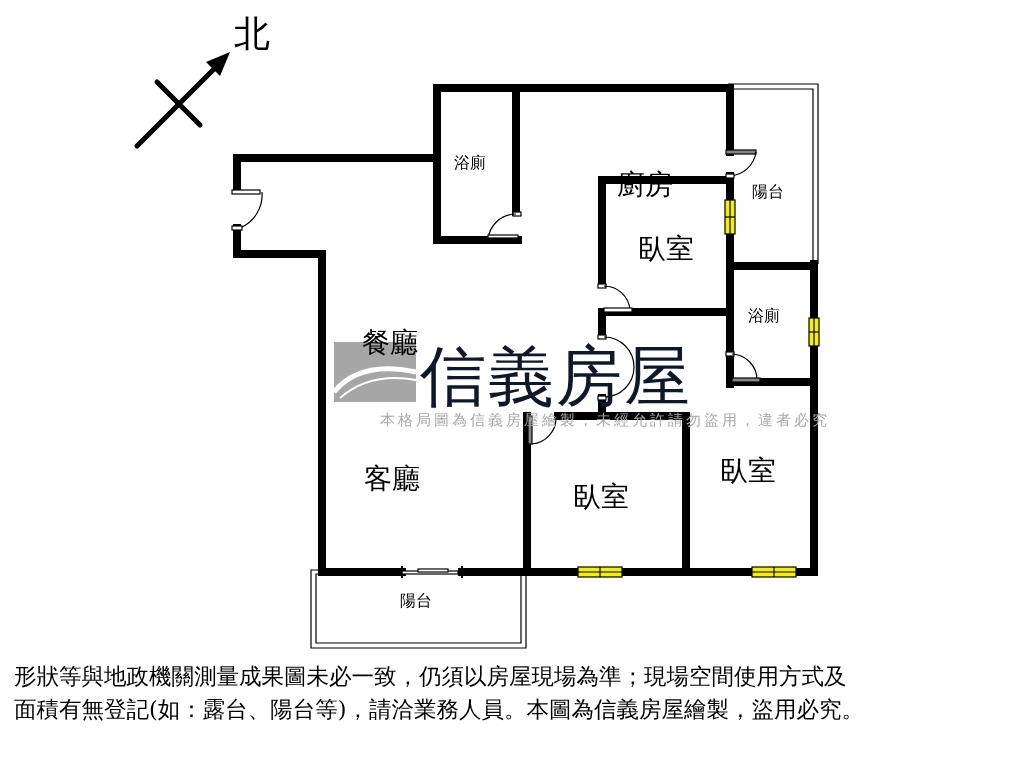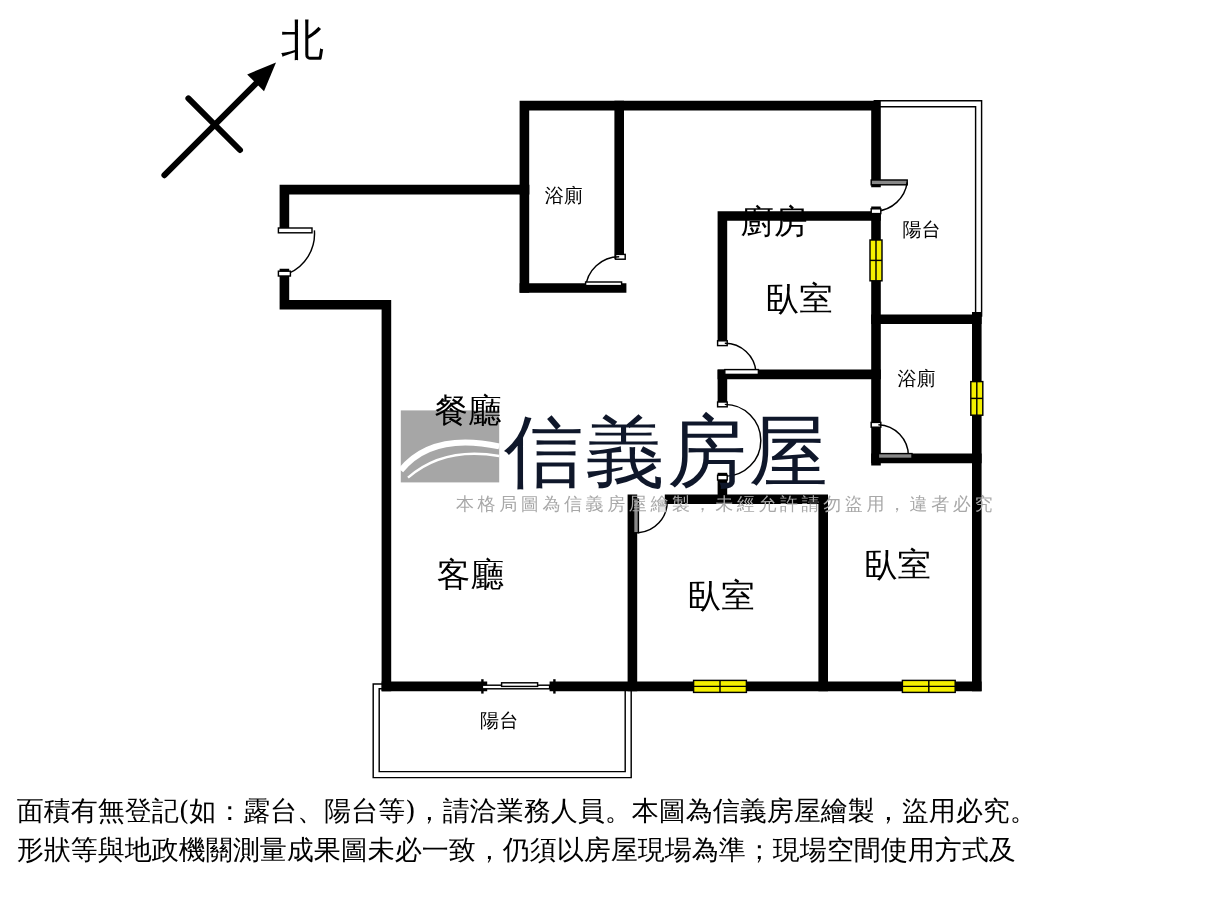--- a/index.html
+++ b/index.html
@@ -153,15 +153,15 @@
 <div class="room-label lbl-md" style="left:752px; top:182px;">陽台</div>
 <div class="room-label lbl-lg" style="left:638px; top:230px;">臥室</div>
 <div class="room-label lbl-md" style="left:748px; top:306px;">浴廁</div>
 <div class="room-label lbl-lg" style="left:362px; top:324px;text-align:right;">餐廳</div>
 <div class="room-label lbl-lg" style="left:364px; top:460px;">客廳</div>
 <div class="room-label lbl-lg" style="left:573px; top:478px;">臥室</div>
 <div class="room-label lbl-lg" style="left:720px; top:452px;">臥室</div>
 <div class="room-label lbl-md" style="left:400px; top:591px;">陽台</div>
 
 <div class="disclaimer">
+  <div>形狀等與地政機關測量成果圖未必一致，仍須以房屋現場為準；現場空間使用方式及</div>
   <div>面積有無登記(如：露台、陽台等)，請洽業務人員。本圖為信義房屋繪製，盜用必究。</div>
-  <div>形狀等與地政機關測量成果圖未必一致，仍須以房屋現場為準；現場空間使用方式及</div>
 </div>
 
 </body></html>

